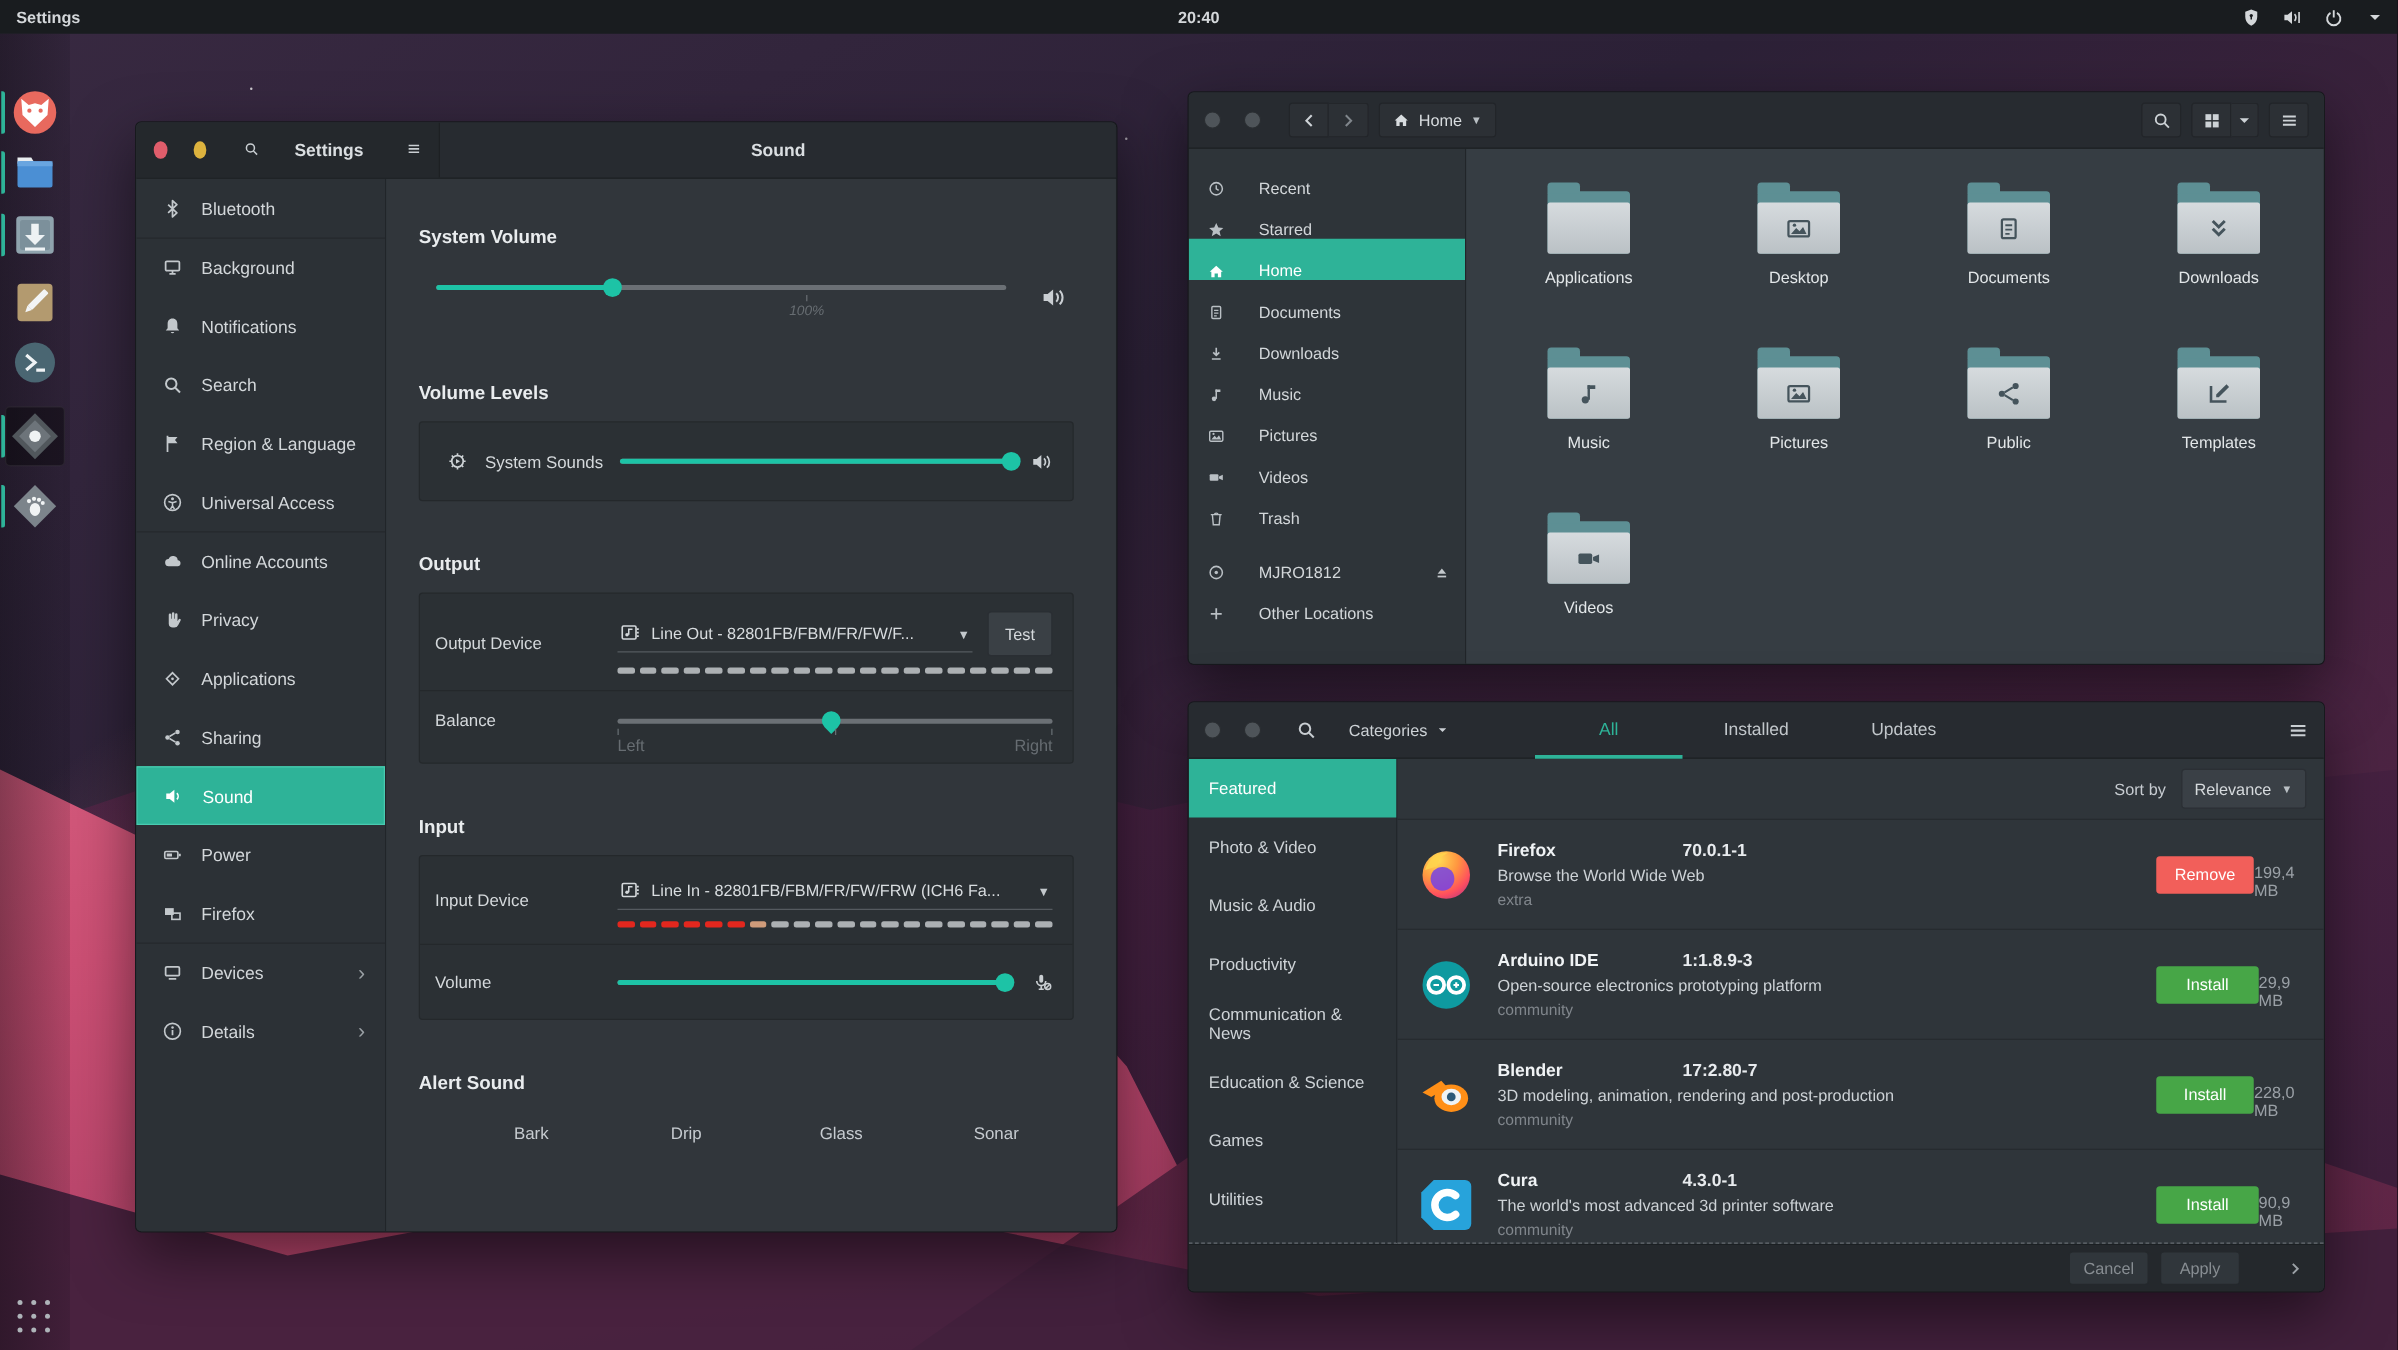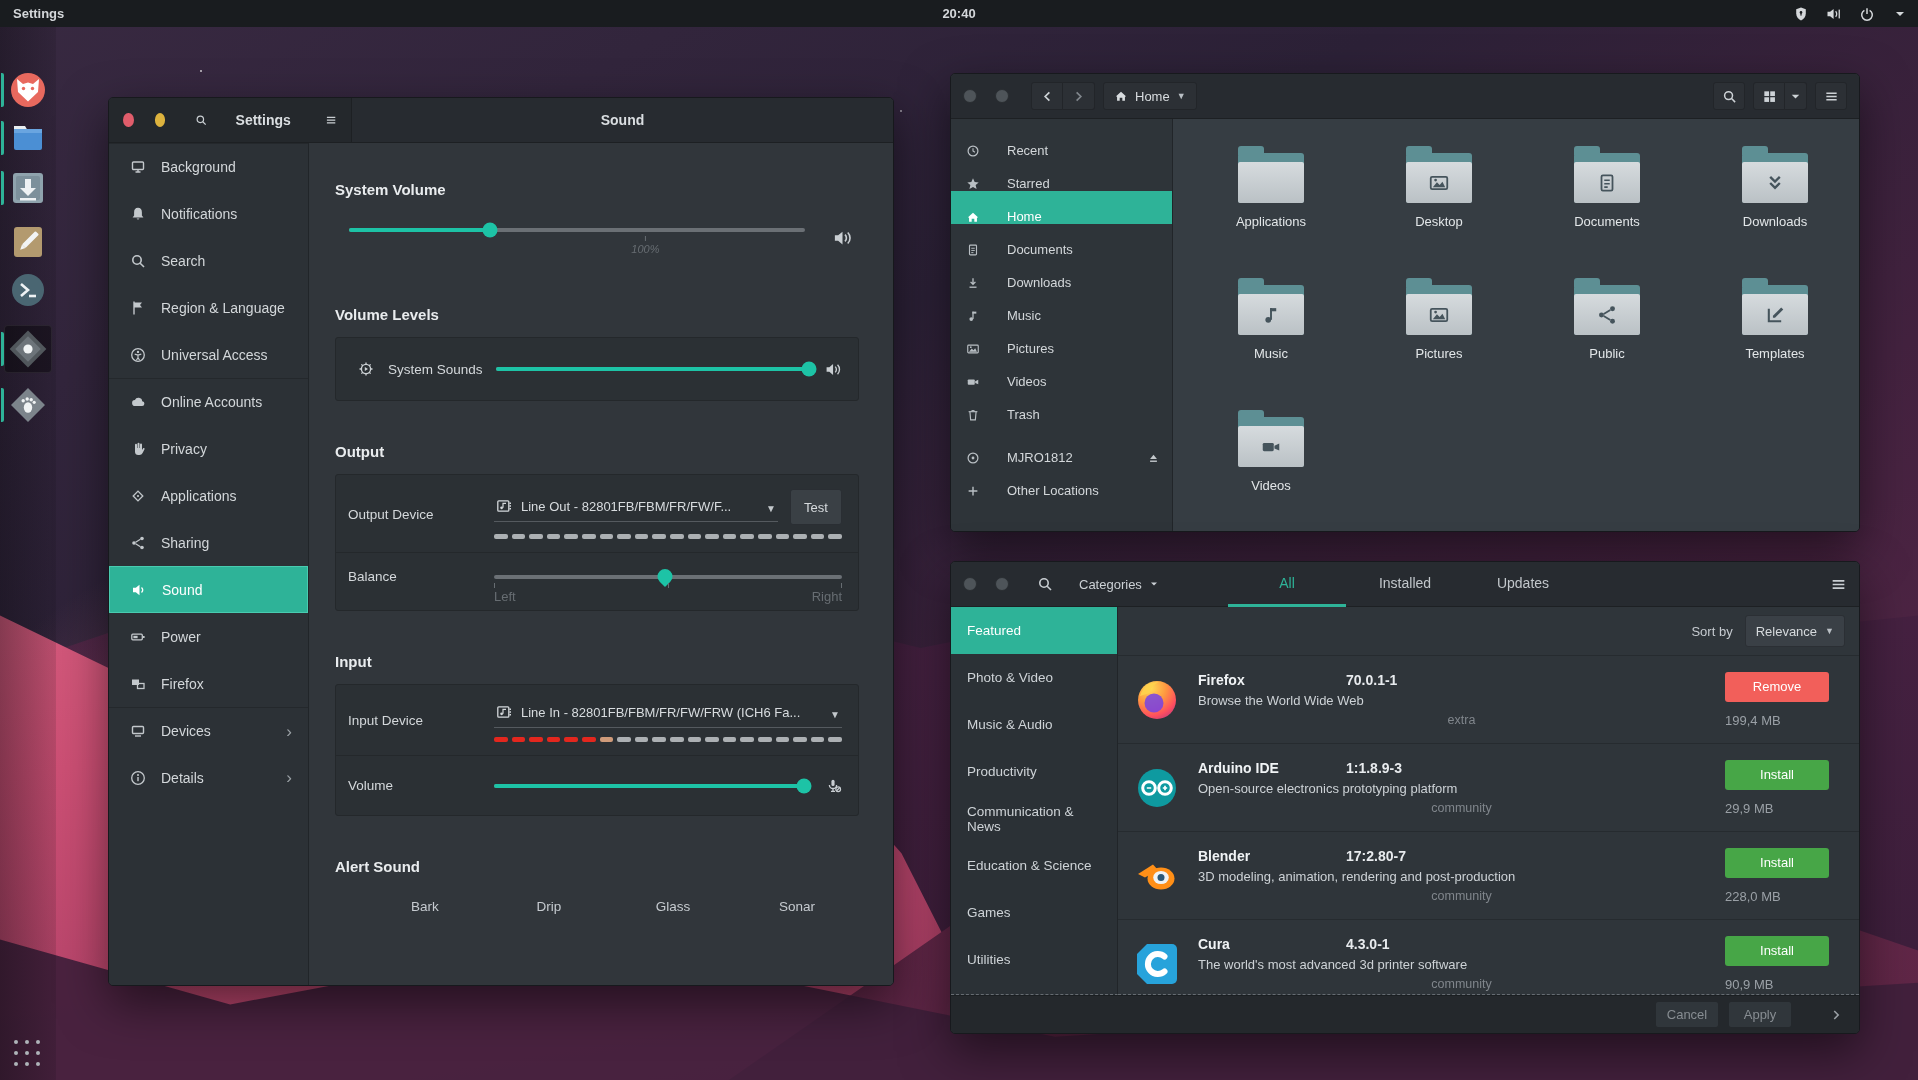--- a/index.html
+++ b/index.html
@@ -180,22 +180,22 @@
     border-radius:3px; font-size:13px; color:#d6dadd; cursor:pointer; }
   .sort-dd .carat { font-size:9px; color:#b9bfc4; }
   .app-row { height:88px; display:flex; align-items:center; padding:0 14px 0 16px; border-top:1px solid #262b2f; cursor:pointer; }
   .app-ic { width:46px; height:46px; flex:none; margin-right:18px; }
   .app-ic svg { width:100%; height:100%; }
   .app-text { flex:1; min-width:0; }
   .l1 { display:flex; }
   .app-name { font-size:14px; font-weight:bold; color:#f0f3f5; width:148px; flex:none; }
   .app-ver { font-size:14px; font-weight:bold; color:#e8ebee; }
   .app-desc { margin-top:5px; font-size:13px; color:#cdd2d6; }
-  .app-repo { margin-top:5px; font-size:12.5px; color:#80868c;text-align:center; }
-  .app-side { width:120px; flex:none; display:flex; flex-direction:column; align-items:flex-start; }
+  .app-repo { margin-top:5px; font-size:12.5px; color:#80868c; }
+  .app-side { width:120px; flex:none; display:flex; flex-direction:row; align-items:center; }
   .action-btn { width:104px; height:30px; border:none; border-radius:3px; color:#fff; font-size:13px; cursor:pointer; }
   .action-btn.remove { background:#f25f5a; }
   .action-btn.install { background:#47a647; }
   .app-size { margin-top:11px; font-size:13px; color:#9aa0a6; }
   .sw-footer { height:38px; background:#24282c; border-top:1px solid #1b1f22; display:flex; align-items:center; justify-content:flex-end; padding-right:16px; gap:9px; }
   .ftr-btn { width:64px; height:27px; background:#30363b; border:1px solid #24282c; border-radius:3px; color:#878d92; font-size:13px; cursor:pointer; }
   .ftr-chev { width:14px; height:14px; color:#9aa0a5; margin-left:28px; cursor:pointer; }
   .ftr-chev svg { width:100%; height:100%; }
 </style>
 </head>
@@ -343,20 +343,29 @@
         <span class="st-hb-title">Settings</span>
         <span class="st-hb-burger"><svg xmlns="http://www.w3.org/2000/svg" viewBox="0 0 16 16">
               <path d="M2.5 4.5h11M2.5 8h11M2.5 11.5h11" stroke="currentColor" stroke-width="1.6"></path>
             </svg></span>
       </div>
       <div class="st-hb-right">Sound</div>
     </div>
     <div class="st-body">
       <div class="st-sidebar">
 
+          <div class="sb-item">
+            <span class="i16">
+              <svg xmlns="http://www.w3.org/2000/svg" viewBox="0 0 16 16">
+                <path d="M4.5 4.7l7 6.6L8 14.5v-13l3.5 3.2-7 6.6" stroke="currentColor" stroke-width="1.4" fill="none" stroke-linejoin="round"></path>
+              </svg>
+            </span>
+            <span class="sb-label">Bluetooth</span>
+
+          </div>
 
           <div class="sb-item sep-before">
             <span class="i16">
               <svg xmlns="http://www.w3.org/2000/svg" viewBox="0 0 16 16">
                 <rect x="2.5" y="3" width="11" height="7.5" rx="1" fill="none" stroke="currentColor" stroke-width="1.4"></rect>
                 <path d="M8 10.5V13M5.5 13h5" stroke="currentColor" stroke-width="1.4"></path>
               </svg>
             </span>
             <span class="sb-label">Background</span>
 

